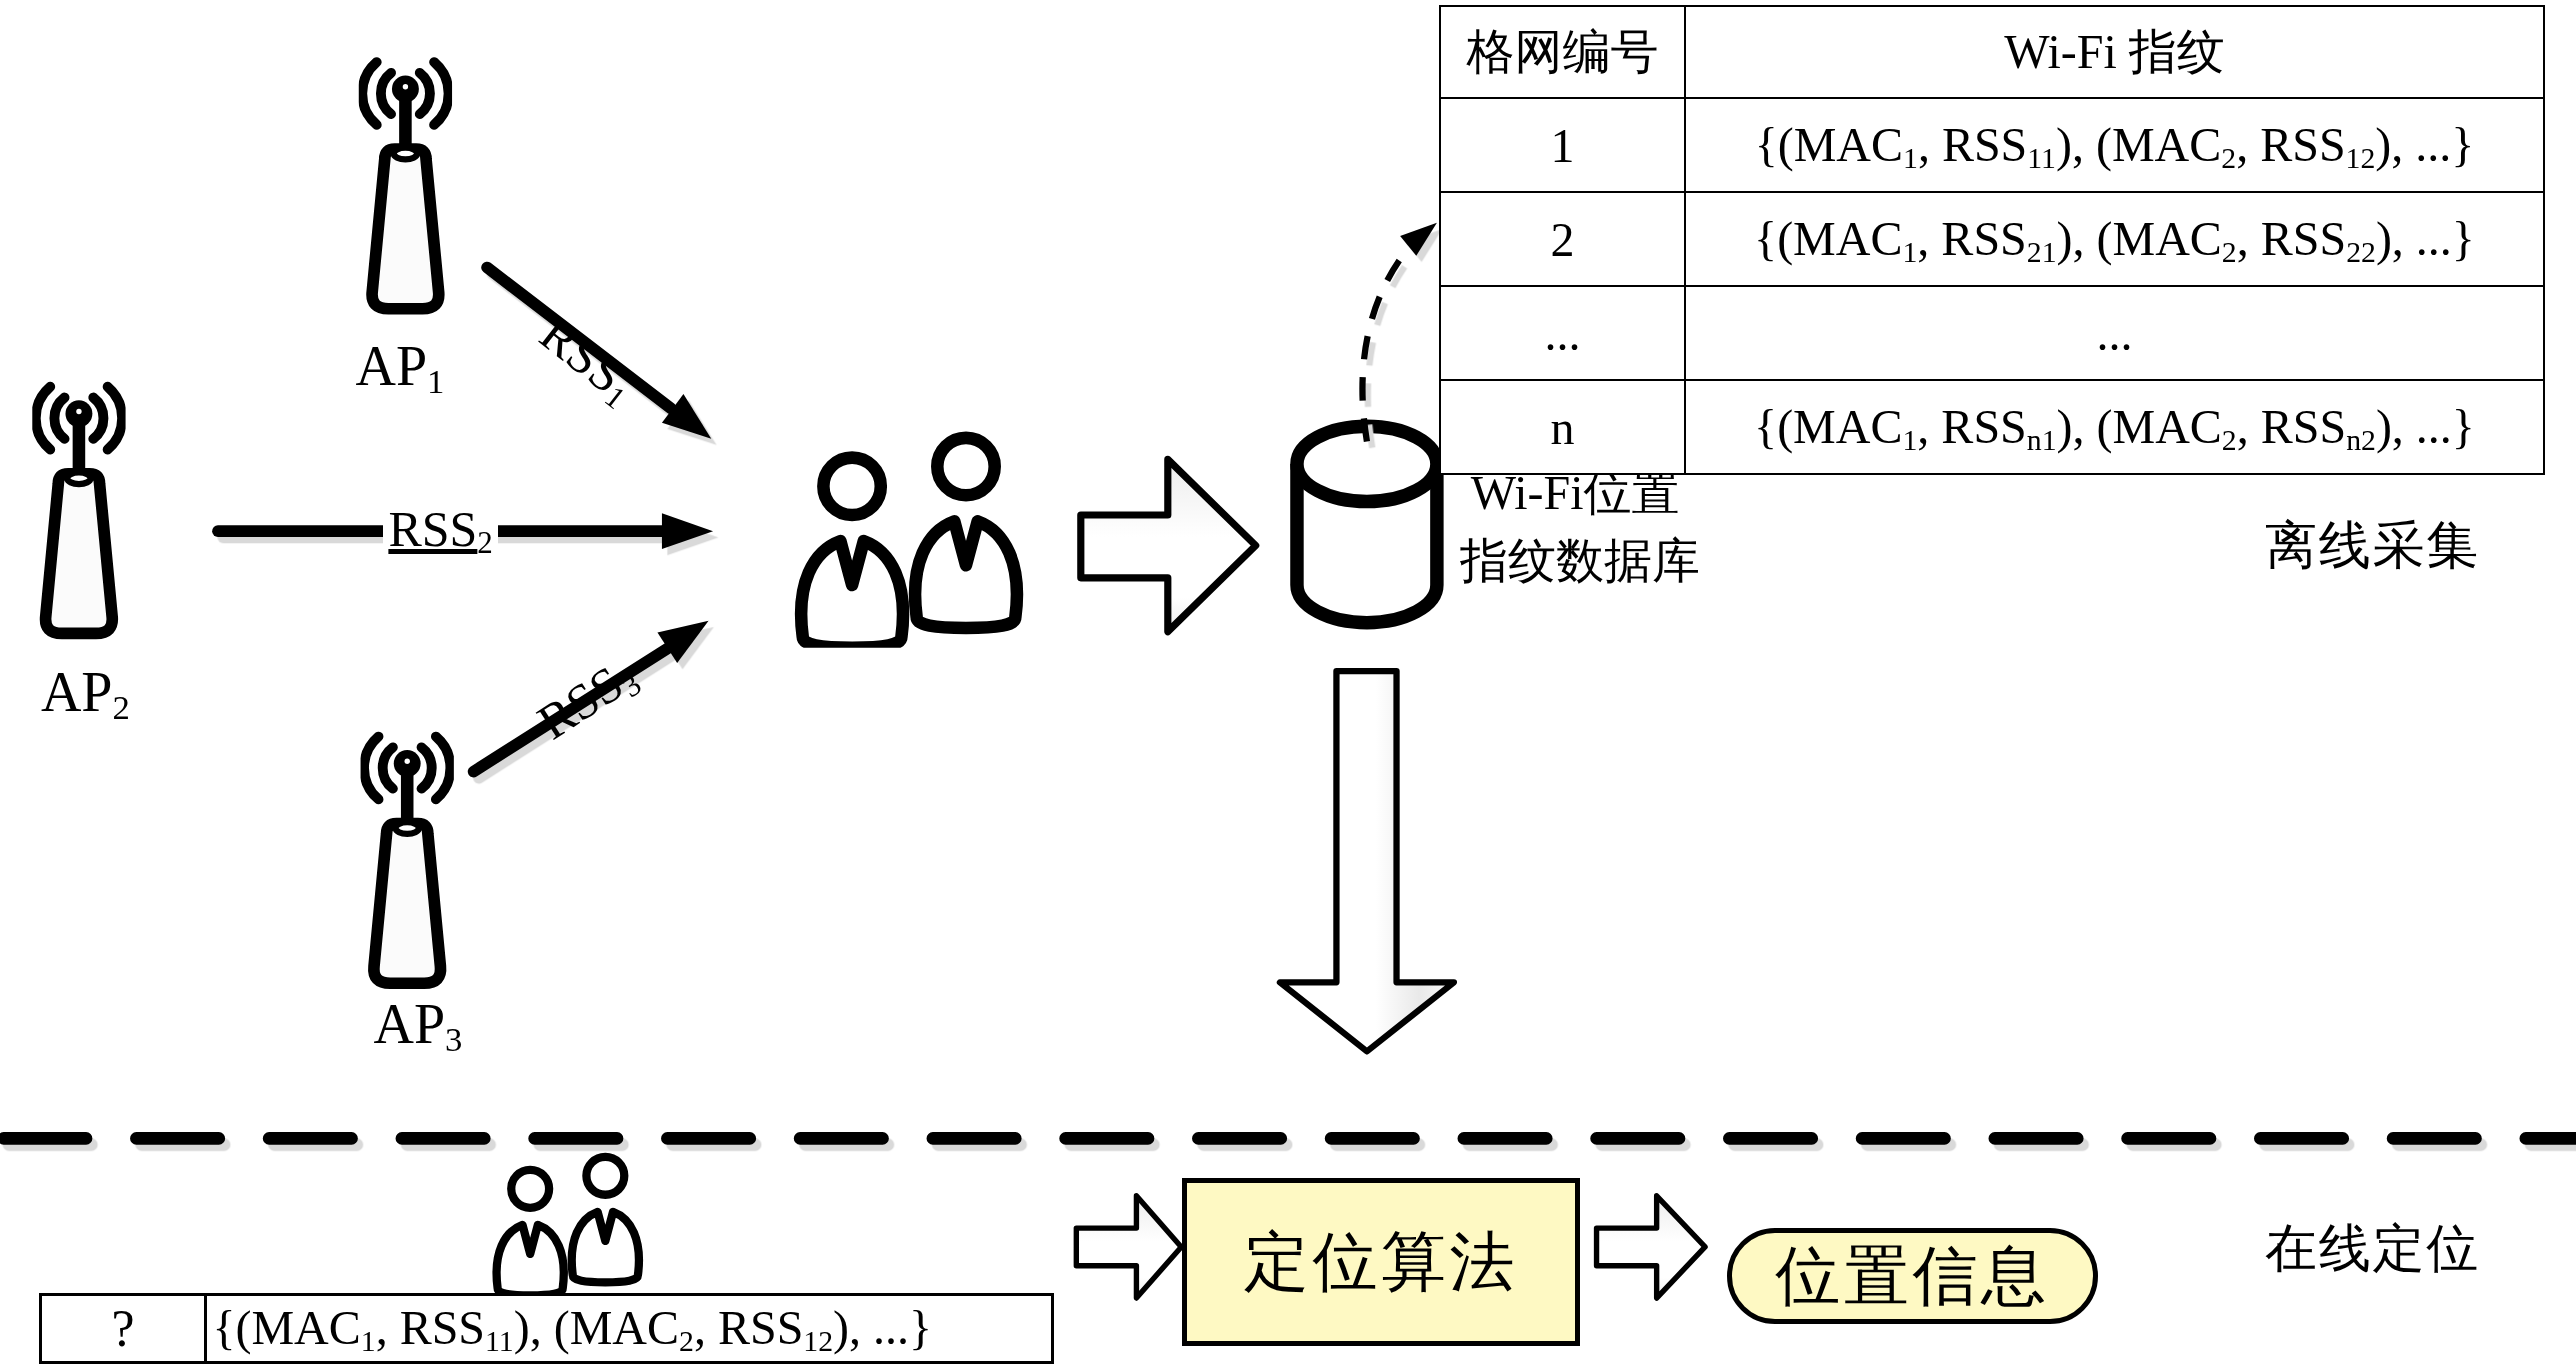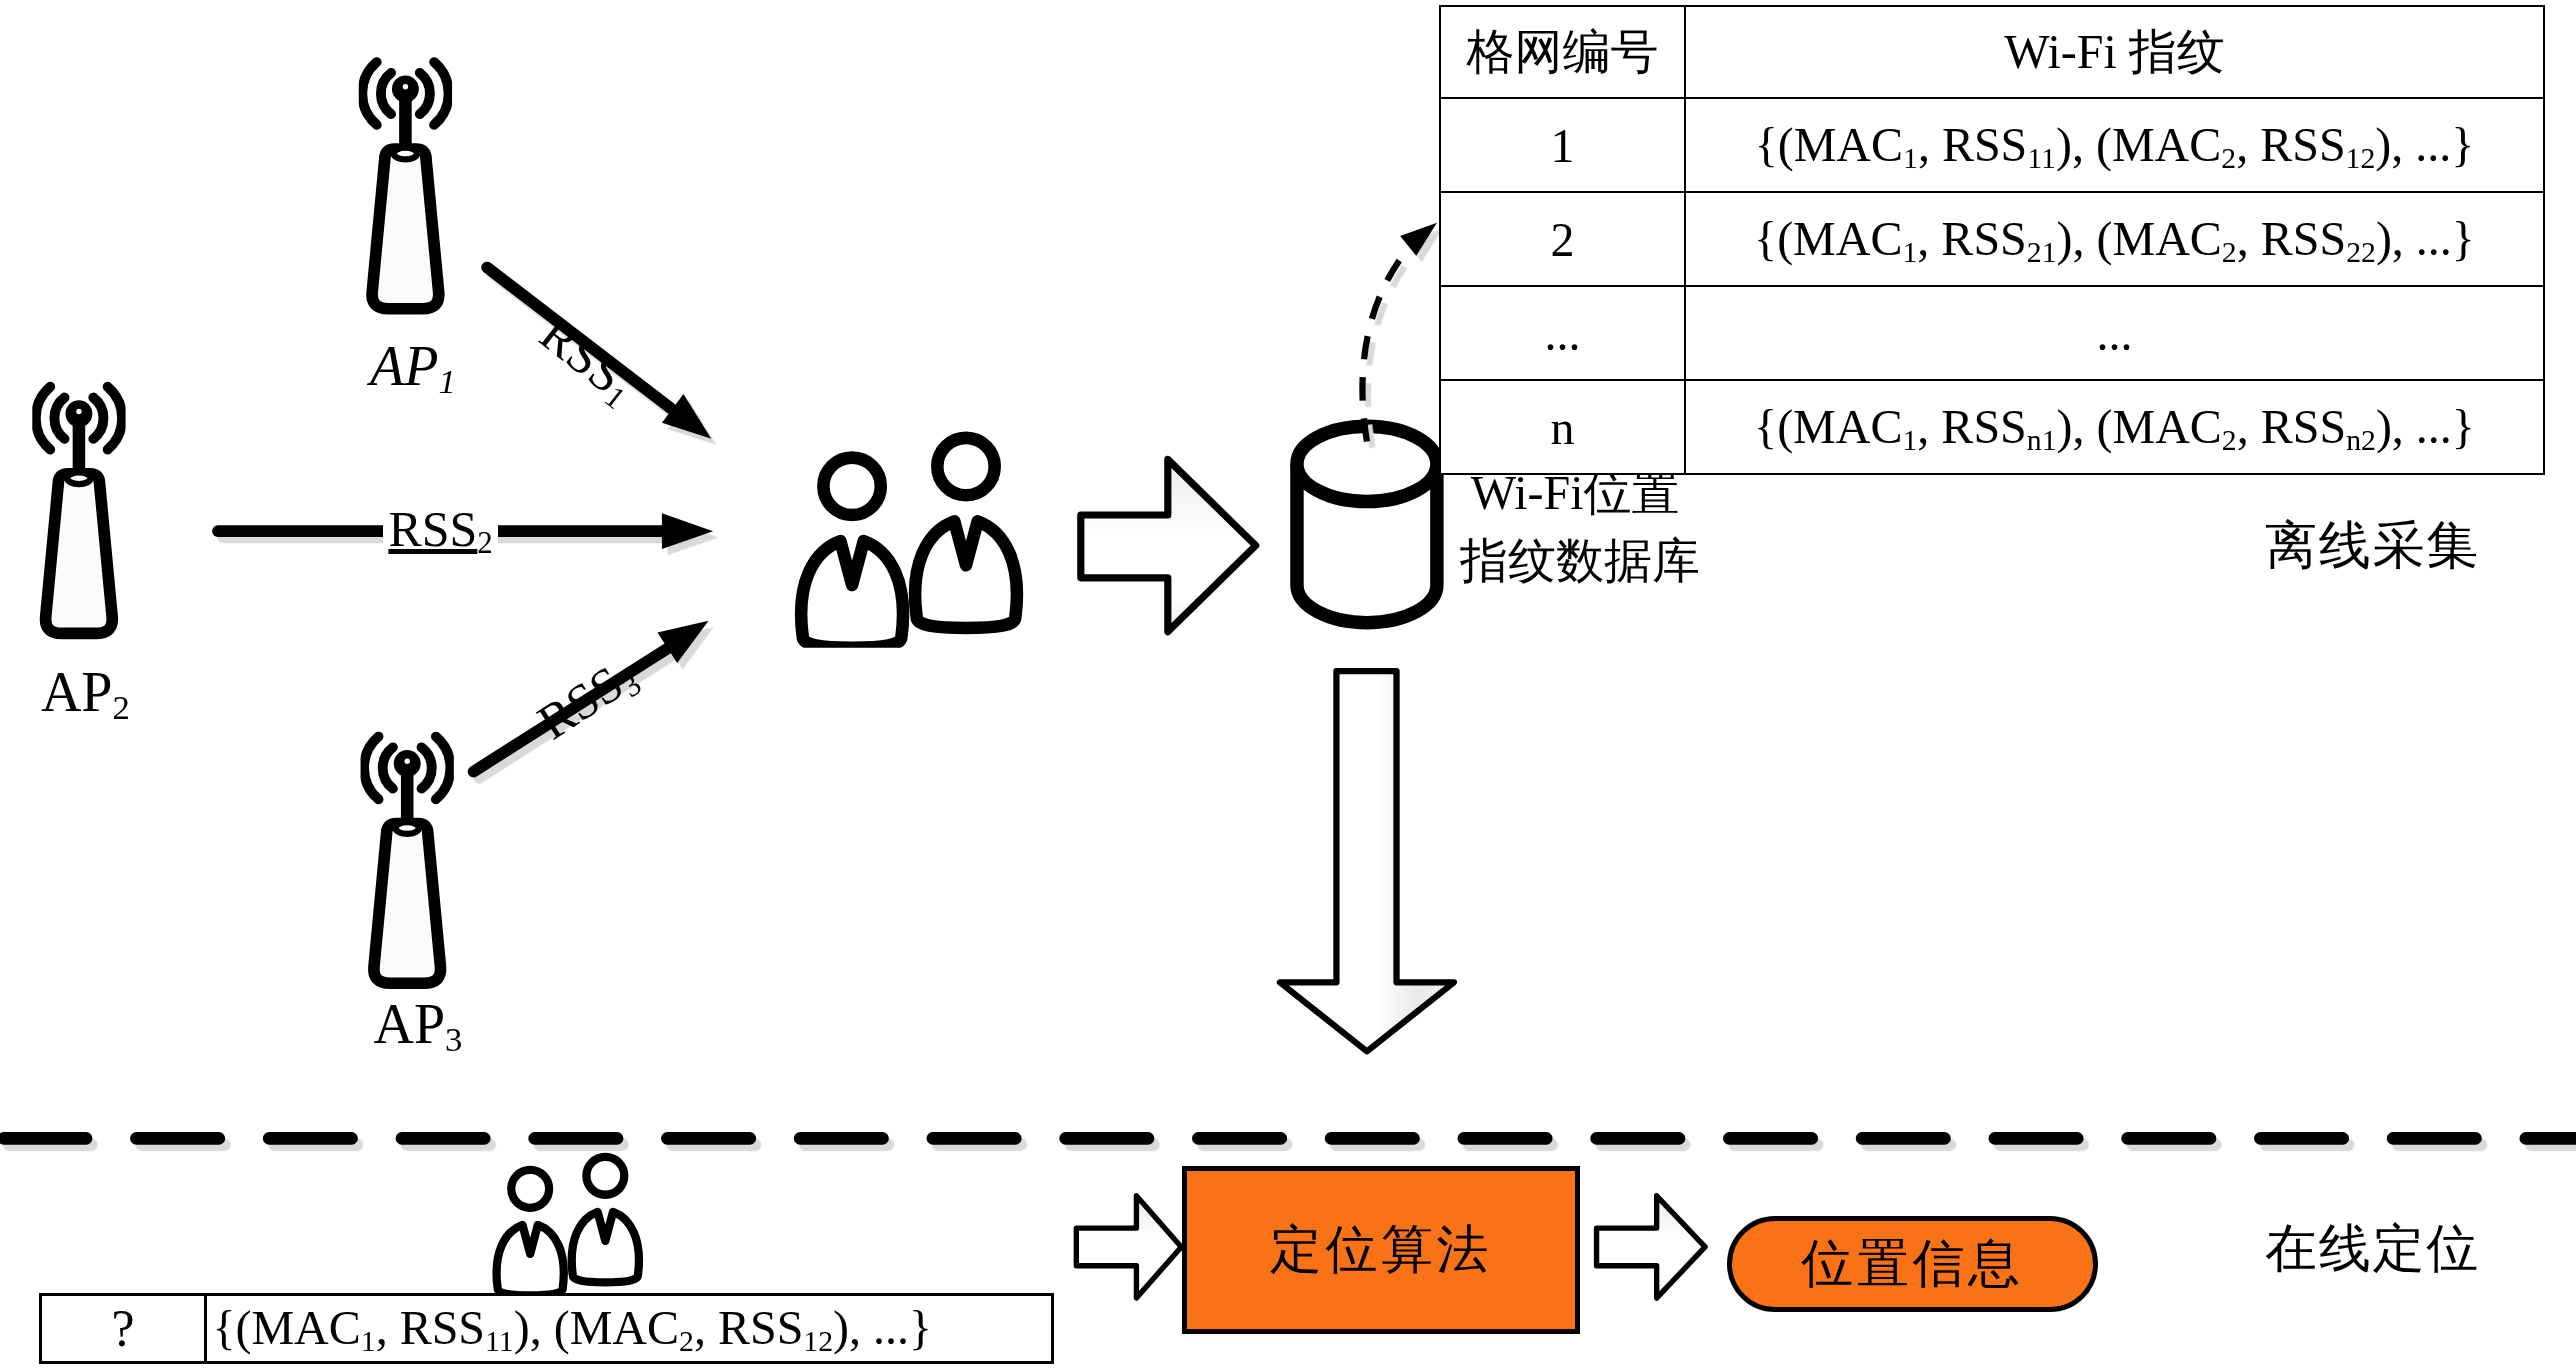--- a/index.html
+++ b/index.html
@@ -10,22 +10,22 @@
   .ap-lbl{font-size:56px;width:126px;}
   .rss-lbl{font-size:50px;width:161px;}
   .sub{font-size:0.62em;vertical-align:-0.22em;}
   .rot38{transform:rotate(38deg);}
   .rotm33{transform:rotate(-33deg);}
   .whitebg{background:#fff;padding:0 5.4px;width:auto;}
   .phase{font-size:52px;letter-spacing:1.8px;width:251px;}
   .dblabel{position:absolute;left:1460px;top:459px;width:305px;font-size:48px;
            line-height:1.42;text-align:left;white-space:nowrap;}
   .dblabel .l1{margin-left:10.8px;}
-  .box{position:absolute;border:5.4px solid #000;box-sizing:border-box;background:#f97316;
-       display:flex;align-items:center;justify-content:center;font-size:52px;letter-spacing:3.6px;}
+  .box{position:absolute;border:5.4px solid #000;box-sizing:border-box;background:#fef9c3;
+       display:flex;align-items:center;justify-content:center;font-size:65px;letter-spacing:3.6px;margin-top:12px;}
   #algo-box{left:1182px;top:1166px;width:398px;height:168px;}
   #result-box{left:1727px;top:1216px;width:371px;height:96px;border-radius:57px;}
   table{border-collapse:collapse;table-layout:fixed;background:#fff;}
   #fp-table{position:absolute;left:1439px;top:5.4px;width:1106px;}
   #fp-table th,#fp-table td{border:2.7px solid #000;text-align:center;padding:12px;
     font-size:48px;font-weight:normal;overflow:hidden;white-space:nowrap;}
   #fp-table th{height:66px;}
   #fp-table td{height:68px;}
   #q-table{position:absolute;left:39px;top:1293px;width:1015px;}
   #q-table td{border:3.6px solid #000;text-align:center;padding:0;height:65px;
@@ -116,21 +116,21 @@
 
     <g class="shadowed">
       <line x1="4" y1="1269" x2="2872" y2="1269" stroke="#000" stroke-width="14" stroke-dasharray="92 56" stroke-linecap="round"></line>
     </g>
 
     <polygon points="1200,1369 1267,1369 1267,1333 1317,1390 1267,1447 1267,1411 1200,1411" fill="url(#gA)" stroke="#000" stroke-width="6" stroke-linejoin="round"></polygon>
 
     <polygon points="1780,1369 1847,1369 1847,1333 1901,1390 1847,1447 1847,1411 1780,1411" fill="url(#gA)" stroke="#000" stroke-width="6" stroke-linejoin="round"></polygon>
   </svg>
 
-  <div class="lbl ap-lbl" style="left:350px;top:334px;font-style:italic;"><span>AP</span><span class="sub">1</span></div>
+  <div class="lbl ap-lbl" style="left:337px;top:334px;"><span>AP</span><span class="sub">1</span></div>
   <div class="lbl ap-lbl" style="left:22.4px;top:660px;"><span>AP</span><span class="sub">2</span></div>
   <div class="lbl ap-lbl" style="left:355px;top:992px;"><span>AP</span><span class="sub">3</span></div>
 
   <div class="lbl rss-lbl rot38" style="left:507px;top:330px;"><span>RSS</span><span class="sub">1</span></div>
   <div class="lbl rss-lbl whitebg" style="left:383px;top:500px;text-decoration:underline;"><span>RSS</span><span class="sub">2</span></div>
   <div class="lbl rss-lbl rotm33" style="left:507px;top:669px;"><span>RSS</span><span class="sub">3</span></div>
 
   <div class="dblabel">
     <div class="l1">Wi-Fi位置</div>
     <div class="l2">指纹数据库</div>

